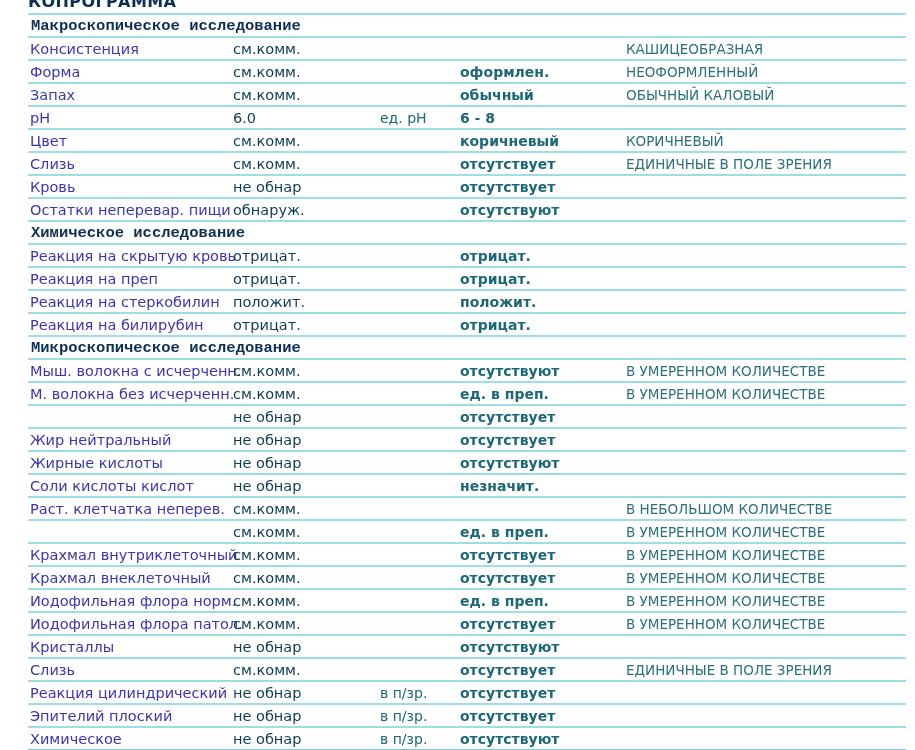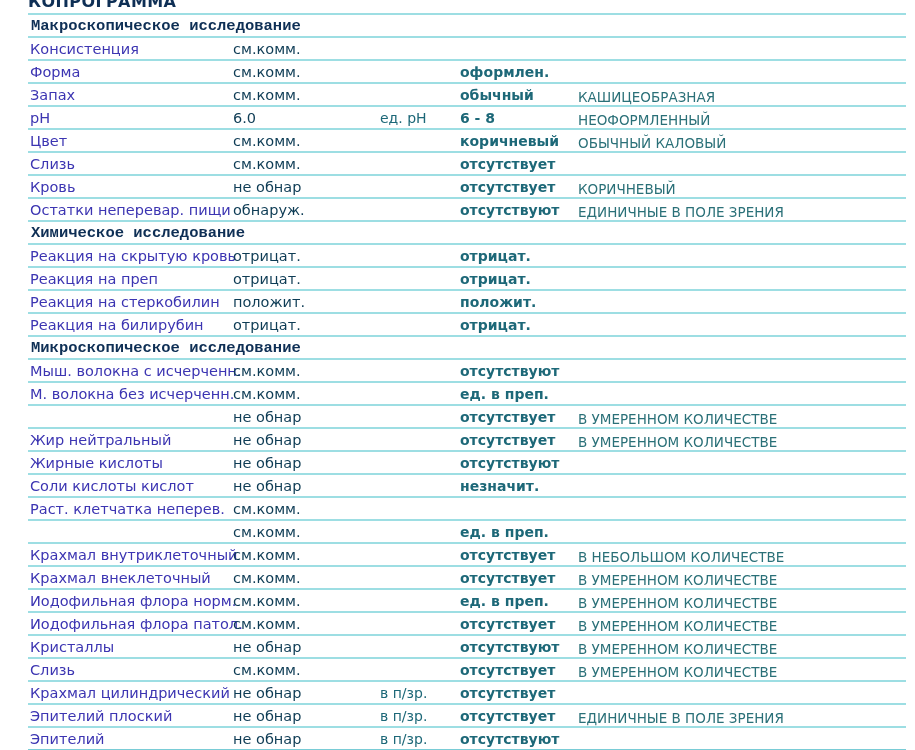--- a/index.html
+++ b/index.html
@@ -25,21 +25,21 @@
   }
   .section-row{height:21px;border-bottom:2px solid var(--line);display:flex;align-items:center;}
   .section-row span{font-weight:700;font-size:15.5px;color:var(--navy);padding-left:3px;white-space:nowrap;font-family:Liberation Mono, monospace;}
   .row{position:relative;height:21px;border-bottom:2px solid var(--line);}
   .row.last-row{border-bottom:3px solid var(--line-thick);}
   .cell{position:absolute;top:50%;transform:translateY(-50%);white-space:nowrap;}
   .c-label{left:2px;font-size:14.5px;color:var(--label);}
   .c-value{left:205px;font-size:14.5px;font-weight:400;color:var(--value);}
   .c-units{left:352px;font-size:14px;color:var(--refcol);}
   .c-ref{left:432px;font-size:14px;color:var(--refcol);font-weight:bold;}
-  .c-comment{left:550px;font-size:13.5px;color:var(--comment);margin-top:48px;}
+  .c-comment{left:598px;font-size:13.5px;color:var(--comment);}
 </style>
 </head>
 <body>
 
 <div class="report">
   <div class="title-row">
     <span>КОПРОГРАММА</span>
   </div>
   <div id="table-body">
       <div class="section-row">
@@ -186,32 +186,32 @@
         <span class="cell c-value">не обнар</span>
         <span class="cell c-ref">отсутствуют</span>
       </div>
       <div class="row">
         <span class="cell c-label">Слизь</span>
         <span class="cell c-value">см.комм.</span>
         <span class="cell c-ref">отсутствует</span>
         <span class="cell c-comment">ЕДИНИЧНЫЕ В ПОЛЕ ЗРЕНИЯ</span>
       </div>
       <div class="row">
-        <span class="cell c-label">Крахмал цилиндрический</span>
+        <span class="cell c-label">Реакция цилиндрический</span>
         <span class="cell c-value">не обнар</span>
         <span class="cell c-units">в п/зр.</span>
         <span class="cell c-ref">отсутствует</span>
       </div>
       <div class="row">
         <span class="cell c-label">Эпителий плоский</span>
         <span class="cell c-value">не обнар</span>
         <span class="cell c-units">в п/зр.</span>
         <span class="cell c-ref">отсутствует</span>
       </div>
       <div class="row last-row">
-        <span class="cell c-label">Эпителий</span>
+        <span class="cell c-label">Химическое</span>
         <span class="cell c-value">не обнар</span>
         <span class="cell c-units">в п/зр.</span>
         <span class="cell c-ref">отсутствуют</span>
       </div>
     </div>
 
 </div>
 
 </body></html>

